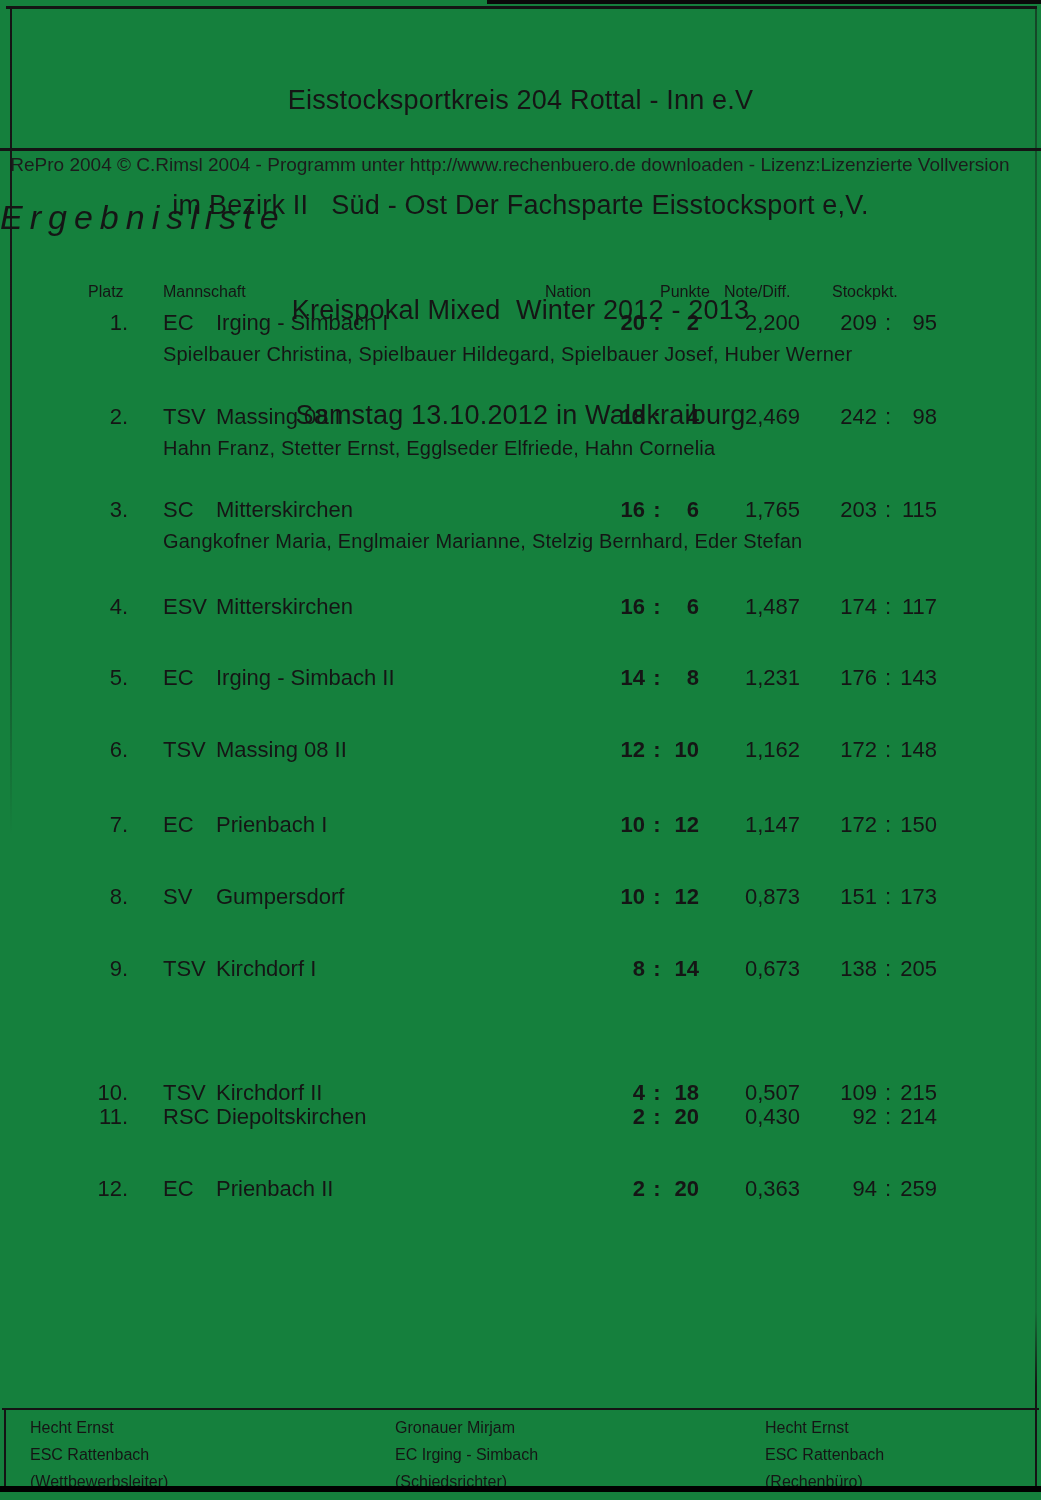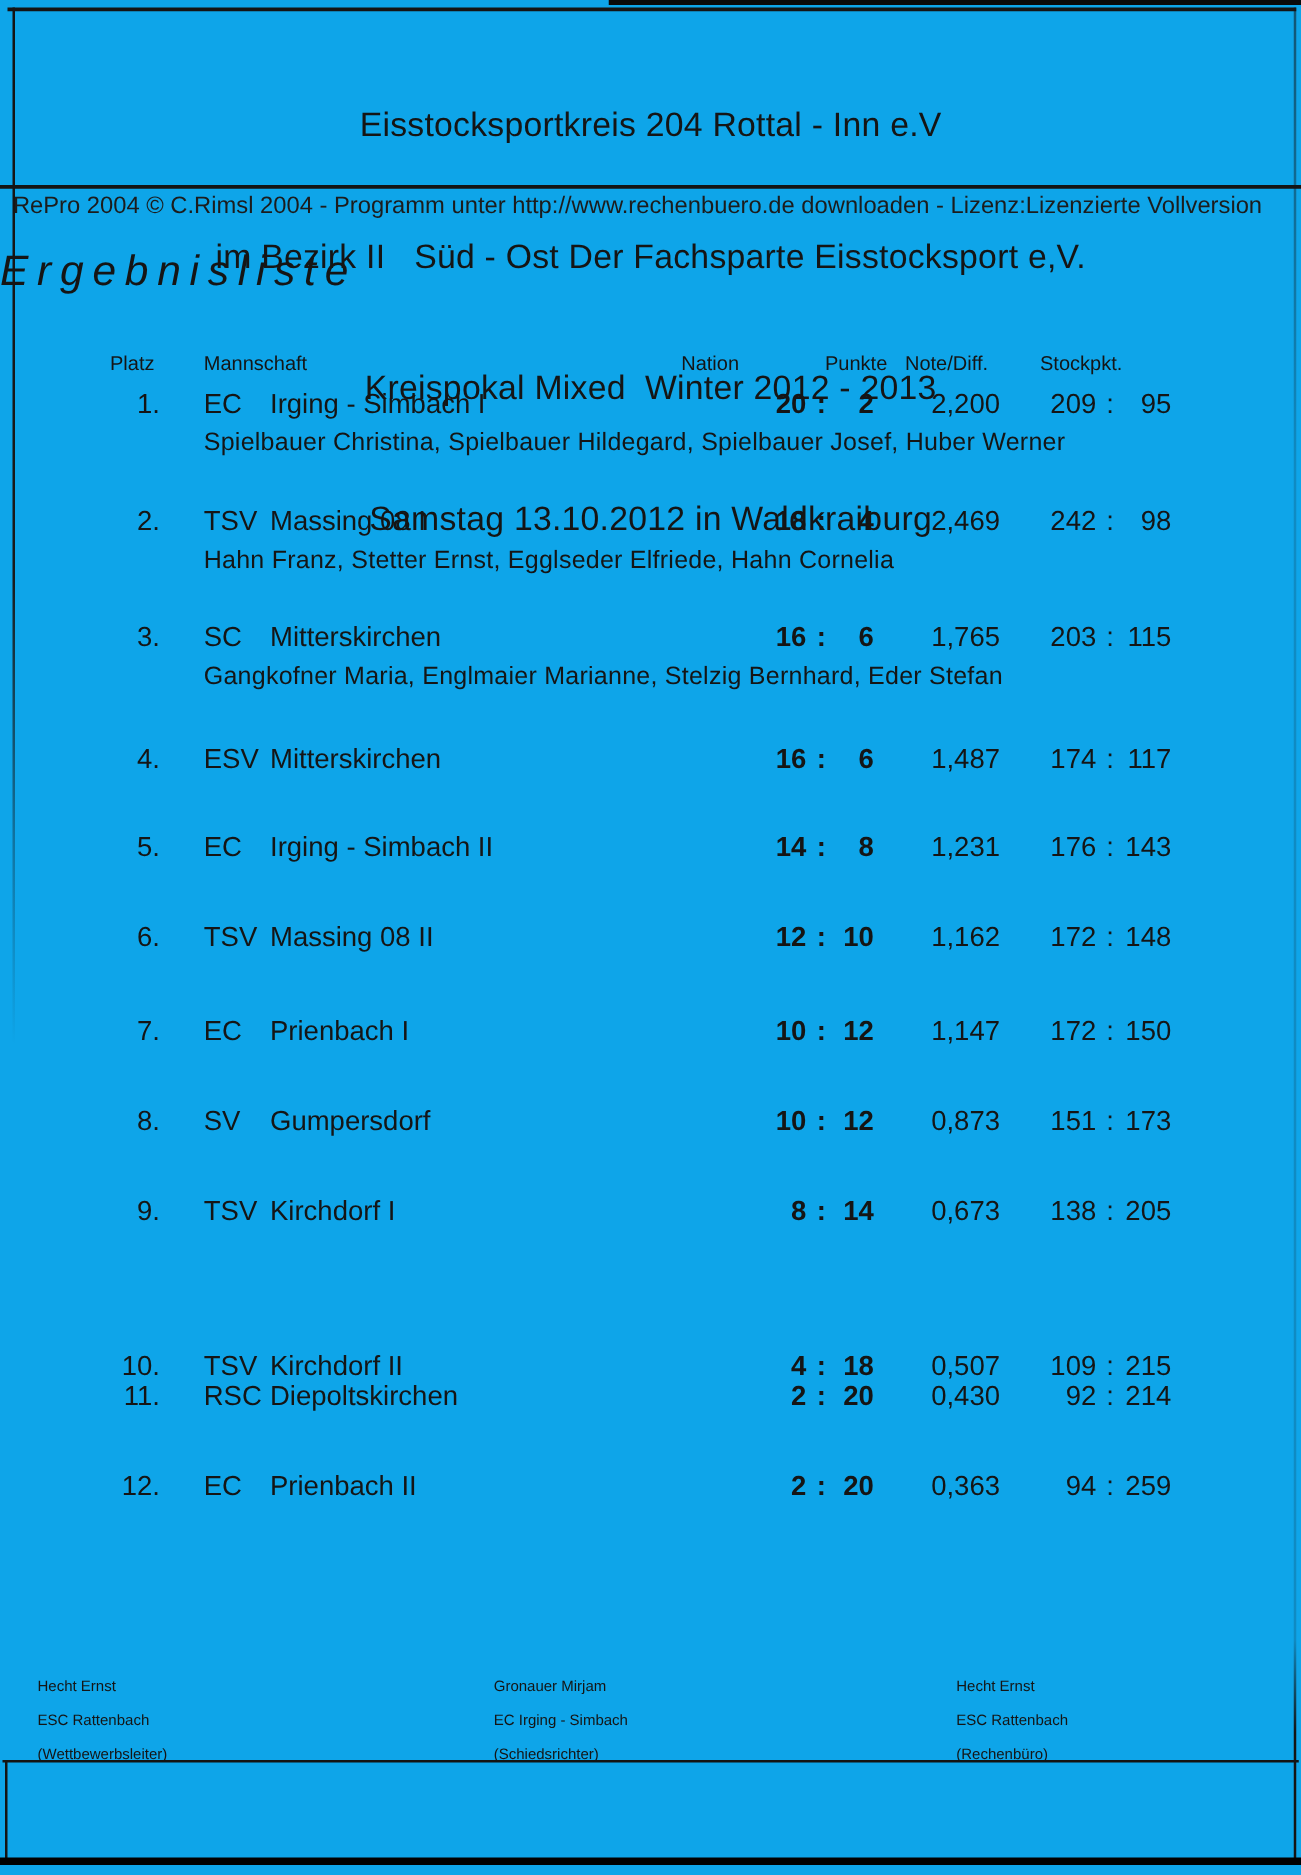--- a/index.html
+++ b/index.html
@@ -4,21 +4,21 @@
 <style>
   * { margin: 0; padding: 0; box-sizing: border-box; }
   html, body { background: #e8e8e8; }
   body { font-family: "Liberation Sans", sans-serif; }
 
   .page {
     position: relative;
     width: 1041px;
     height: 1500px;
     margin: 0 auto;
-    background: #0ea5e9;
+    background: #15803d;
     color: #151515;
     overflow: hidden;
   }
 
   
   .b-top-frag   { position:absolute; top:0;    left:487px; width:554px; height:4px; background:#0a0a0a; }
   .b-top        { position:absolute; top:6px;  left:6px;   width:1031px; height:3px; background:#141414; }
   .b-left       { position:absolute; top:6px;  left:10px;  width:2px;  height:830px;
                   background: linear-gradient(#141414 0%, #1a1a1a 55%, rgba(20,20,20,0.35) 80%, rgba(20,20,20,0)); }
   .b-right      { position:absolute; top:6px;  right:4px;  width:2px;  height:1484px;
@@ -76,21 +76,21 @@
   .f-note  { left:708px; width:92px; text-align:right; }
   .f-sl    { left:800px; width:77px; text-align:right; }
   .f-sc    { left:881px; width:14px; text-align:center; }
   .f-sr    { left:893px; width:44px; text-align:right; }
   .players {
     position:absolute; left:163px; top:33px;
     font-size:20px; letter-spacing:0.2px; white-space:nowrap;
   }
 
   
-  .foot-col { position:absolute; top:1336px; font-size:12px; line-height:27px; }
+  .foot-col { position:absolute; top:1414px; font-size:16px; line-height:27px; }
   .fc-left   { left:30px; }
   .fc-middle { left:395px; }
   .fc-right  { left:765px; }
   .foot-col div { white-space:nowrap; }
 </style>
 </head>
 <body>
 
 <div class="page">
 

